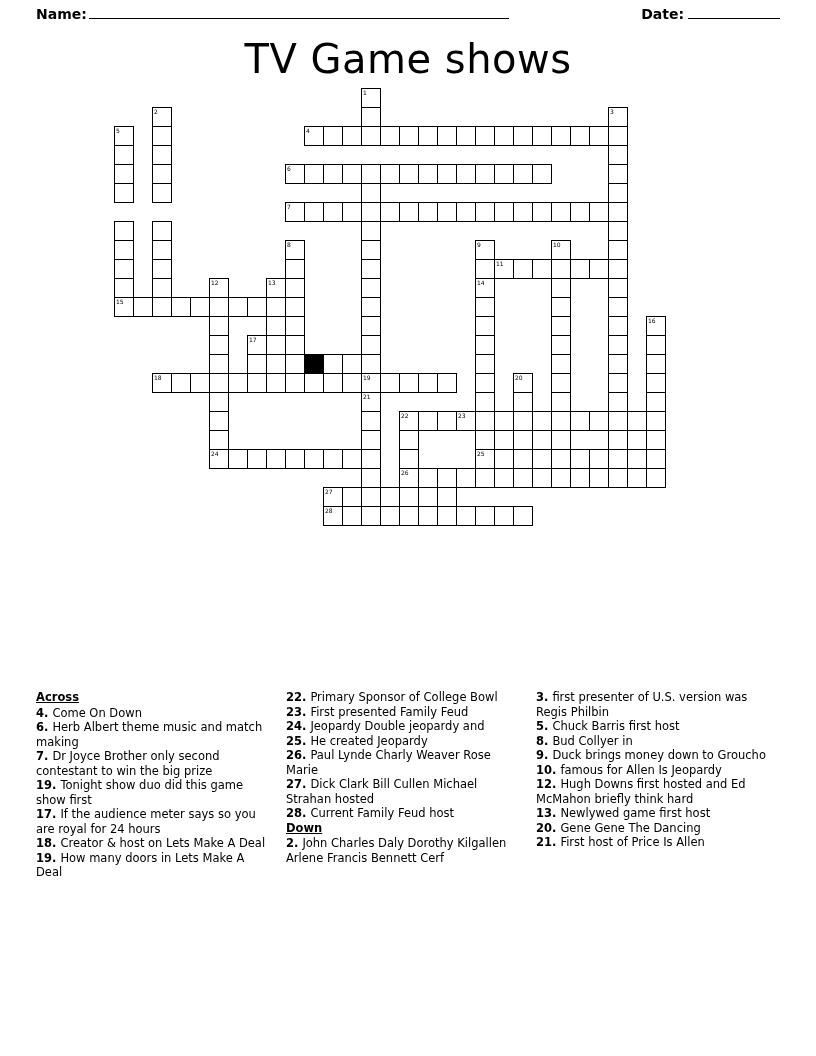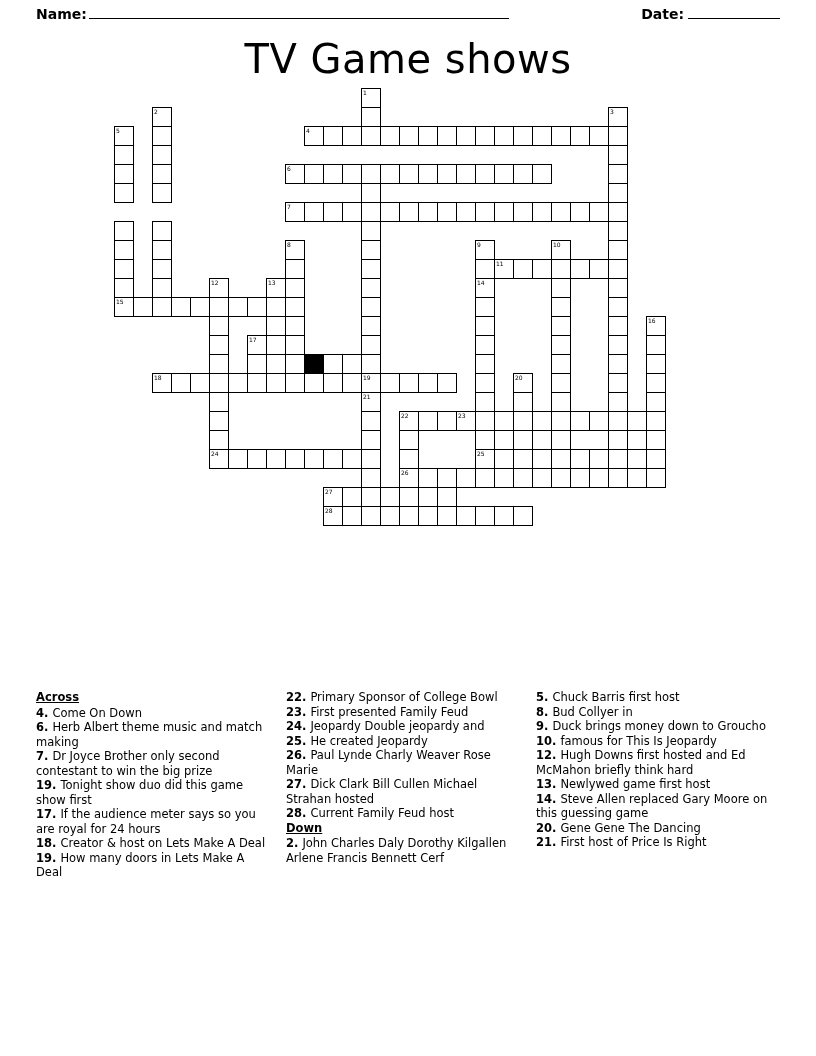--- a/index.html
+++ b/index.html
@@ -457,26 +457,26 @@
           <span class="clue"><span class="n">27. </span><span>Dick Clark Bill Cullen Michael Strahan hosted</span></span>
           <span class="clue"><span class="n">28. </span><span>Current Family Feud host</span></span>
         </div>
       <span class="clue-head">Down</span>
       <div id="col2b">
           <span class="clue"><span class="n">2. </span><span>John Charles Daly Dorothy Kilgallen Arlene Francis Bennett Cerf</span></span>
         </div>
     </div>
     <div class="clue-col">
       <div id="col3">
+          <span class="clue"><span class="n">3. </span><span>first presenter of U.S. version was Regis Philbin</span></span>
           <span class="clue"><span class="n">5. </span><span>Chuck Barris first host</span></span>
           <span class="clue"><span class="n">8. </span><span>Bud Collyer in</span></span>
           <span class="clue"><span class="n">9. </span><span>Duck brings money down to Groucho</span></span>
-          <span class="clue"><span class="n">10. </span><span>famous for This Is Jeopardy</span></span>
+          <span class="clue"><span class="n">10. </span><span>famous for Allen Is Jeopardy</span></span>
           <span class="clue"><span class="n">12. </span><span>Hugh Downs first hosted and Ed McMahon briefly think hard</span></span>
           <span class="clue"><span class="n">13. </span><span>Newlywed game first host</span></span>
-          <span class="clue"><span class="n">14. </span><span>Steve Allen replaced Gary Moore on this guessing game</span></span>
           <span class="clue"><span class="n">20. </span><span>Gene Gene The Dancing</span></span>
-          <span class="clue"><span class="n">21. </span><span>First host of Price Is Right</span></span>
+          <span class="clue"><span class="n">21. </span><span>First host of Price Is Allen</span></span>
         </div>
     </div>
   </div>
 
 </div>
 
 </body></html>

